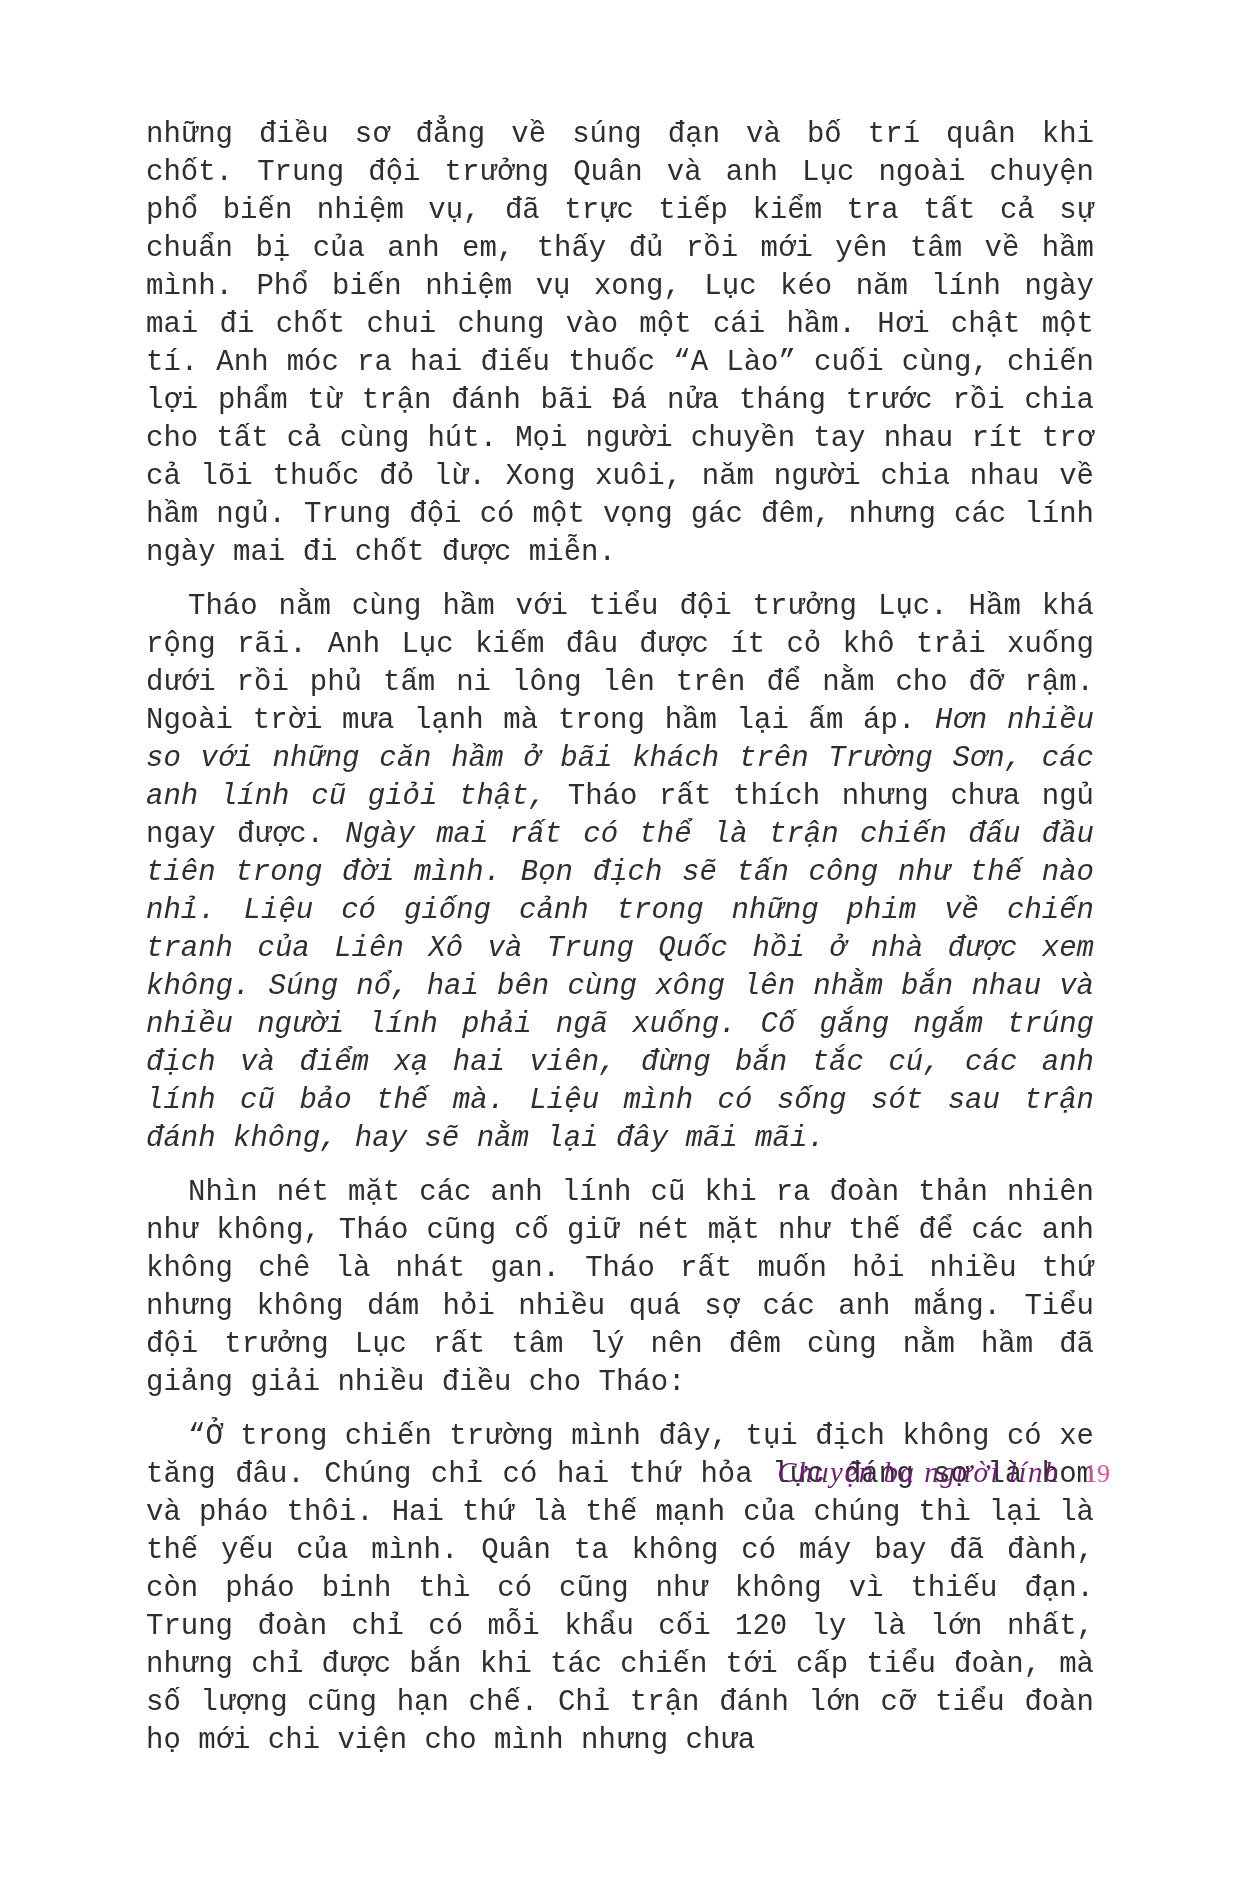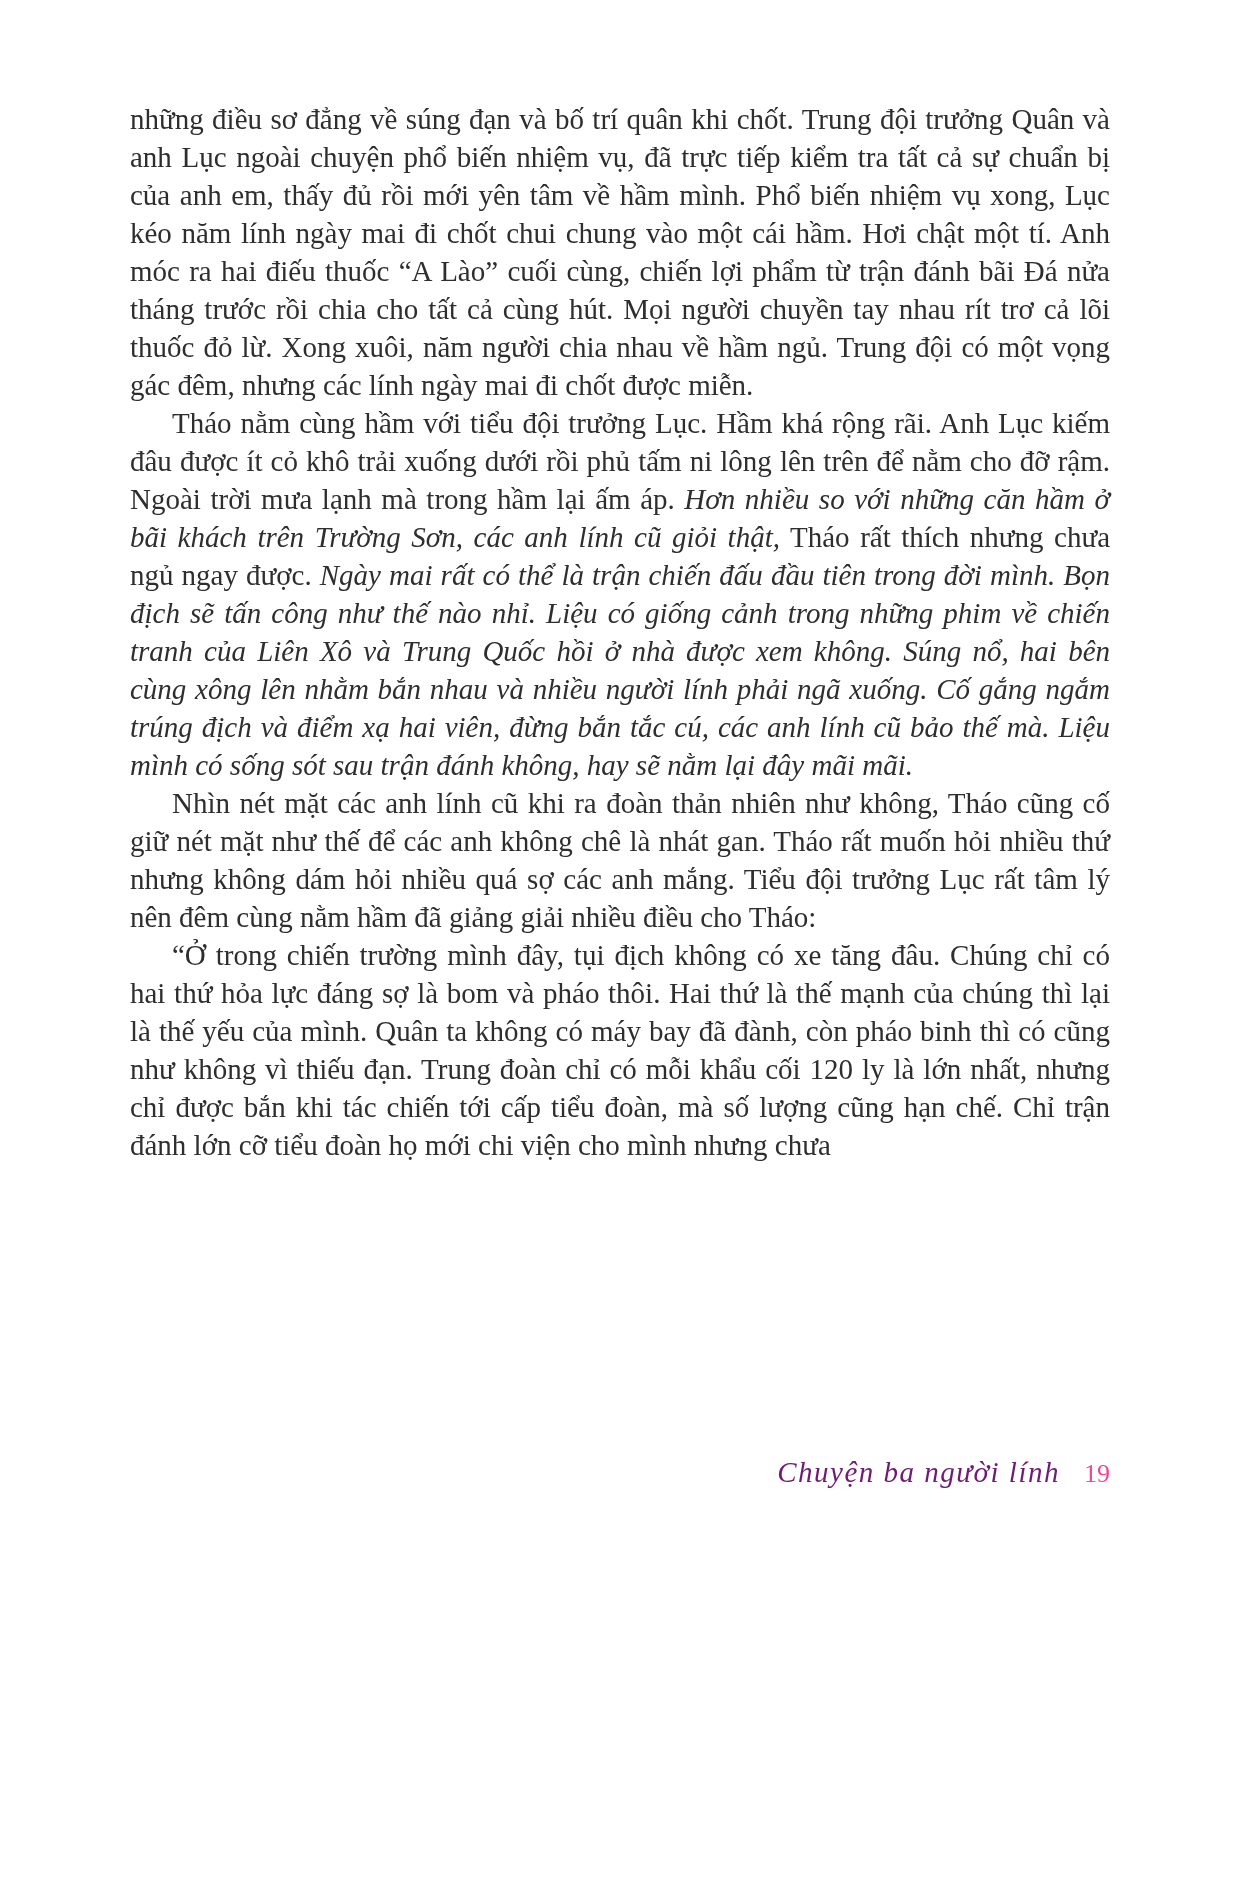--- a/index.html
+++ b/index.html
@@ -25,22 +25,23 @@
   .page-text {
     position: absolute;
     top: 100px;
     left: 130px;
     width: 980px;
     font-size: 29px;
     line-height: 38px;
     text-align: justify;
   }
   .para {
-    margin: 0;
+    margin: 16px;
     padding: 0;
+    font-family: Liberation Mono, monospace;
   }
   .para.indent {
     text-indent: 42px;
   }
   .normal {
     font-style: normal;
   }
   .italic {
     font-style: italic;
   }

